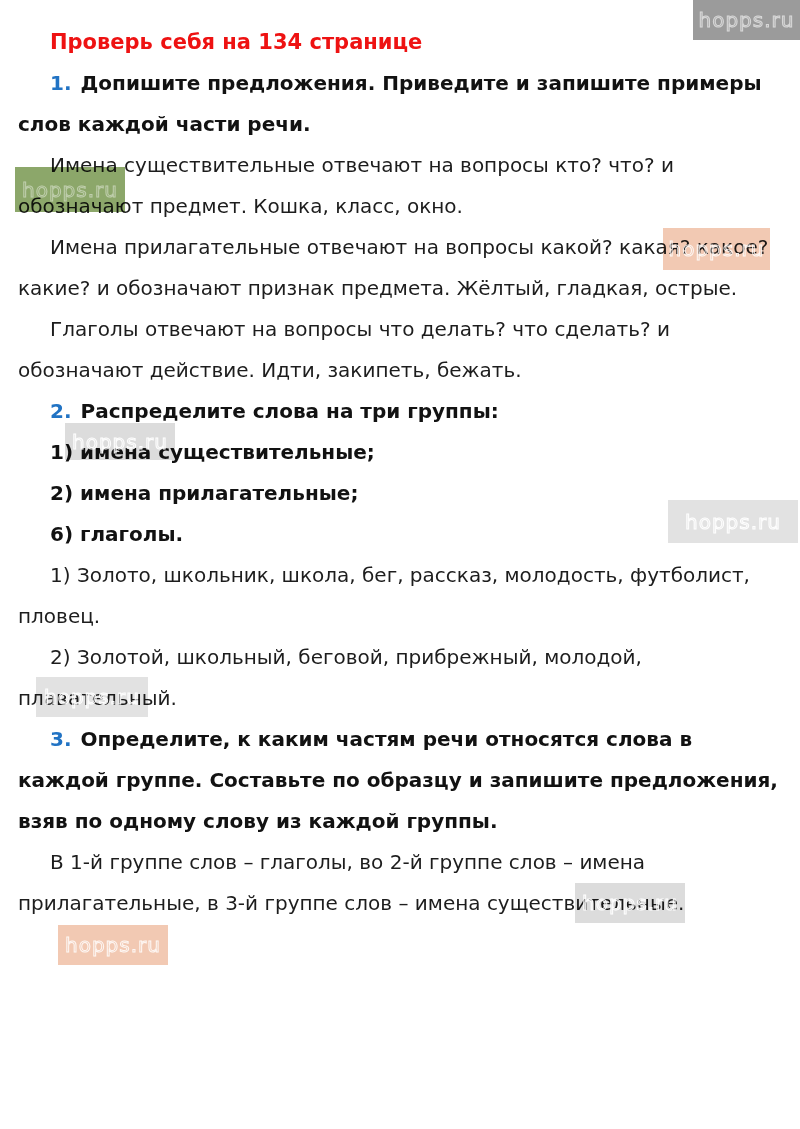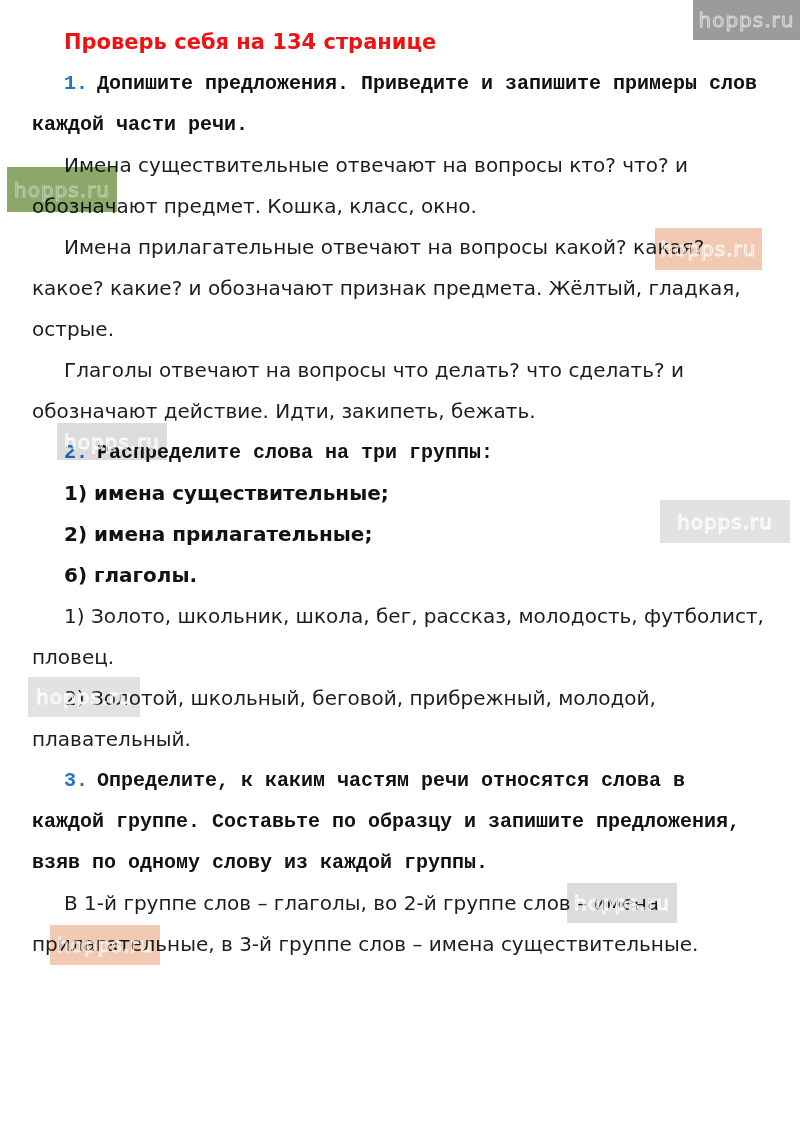--- a/index.html
+++ b/index.html
@@ -13,46 +13,47 @@
   }
   .page {
     position: relative;
     width: 800px;
     height: 1129px;
     box-sizing: border-box;
     padding-top: 22px;
   }
   p {
     margin: 0;
-    padding: 0 32px;
+    padding: 0 18px;
     text-indent: 32px;
     font-size: 20px;
     line-height: 41px;
   }
   .red-heading {
     color: #ee1212;
     font-weight: bold;
     font-size: 21px;
   }
-  .task-heading { font-weight: bold; color: #121212; font-family: Liberation Mono, monospace; }
+  .task-heading { font-weight: bold; color: #121212; }
   .task-num {
     color: #2173c4;
     font-weight: bold;
     margin-right: 9px;
   }
   .group-item { font-weight: bold; color: #121212; }
   .body-text { font-weight: normal; }
 
   
   .wm {
     position: absolute;
     display: flex;
     align-items: center;
     justify-content: center;
     pointer-events: none;
+    margin-left: 8px;
   }
   .wm-fill {
     position: absolute;
     inset: 0;
     mix-blend-mode: multiply;
   }
   .wm-label {
     position: relative;
     font-size: 20px;
     letter-spacing: 1px;

